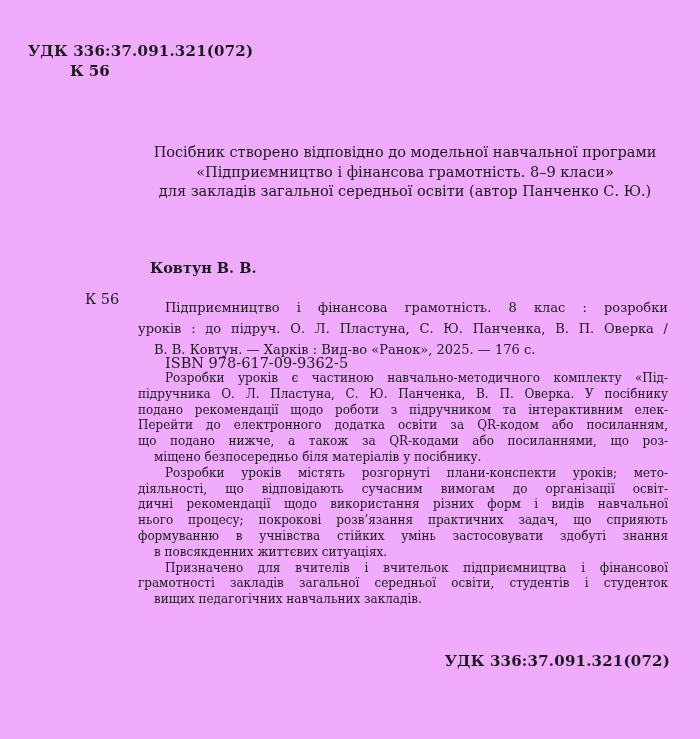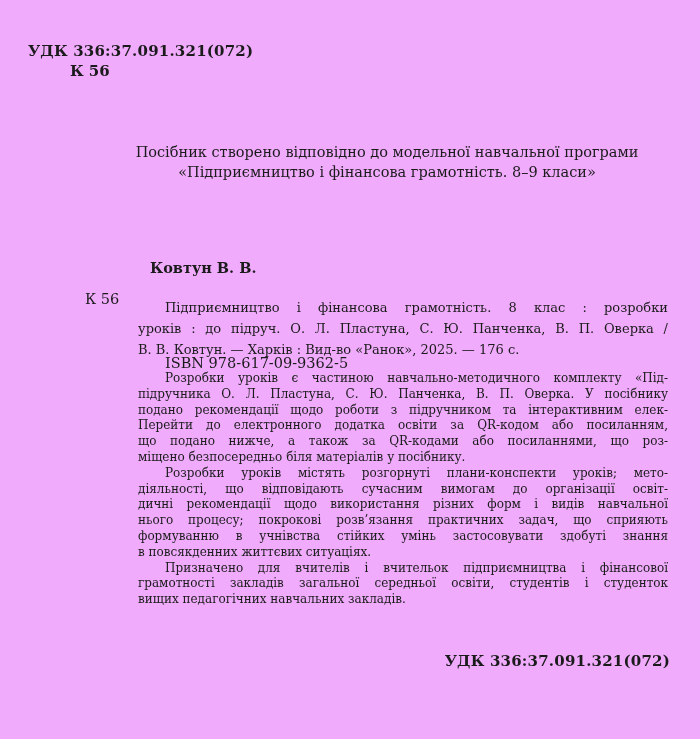--- a/index.html
+++ b/index.html
@@ -29,21 +29,21 @@
   .k56-top {
     position: absolute;
     left: 70px;
     top: 62px;
     font-size: 15px;
     white-space: nowrap;
   }
 
   .program {
     position: absolute;
-    left: 122px;
+    left: 140px;
     top: 143px;
     width: 530px;
     font-size: 14.5px;
     line-height: 19.5px;
     text-align: center;
   }
 
   .author-heading {
     position: absolute;
     left: 150px;
@@ -84,20 +84,21 @@
     font-size: 12px;
     line-height: 15.8px;
   }
 
   .jline {
     text-align: justify;
     text-align-last: justify;
   }
   .jline.last {
     text-align-last: left;
+    margin-left: 16px;
   }
   .indent { text-indent: 27px; }
 
   .udc-bottom {
     position: absolute;
     right: 30px;
     top: 652px;
     font-size: 15px;
     letter-spacing: 0.2px;
     white-space: nowrap;
@@ -108,20 +109,21 @@
 
 <div class="page">
 
   <div class="udc-top bold">УДК 336:37.091.321(072)</div>
 
   <div class="k56-top bold">К 56</div>
 
   <div class="program">
     <div>Посібник створено відповідно до модельної навчальної програми</div>
     <div>«Підприємництво і фінансова грамотність. 8–9 класи»</div>
+    <div>для закладів загальної середньої освіти (автор Панченко С. Ю.)</div>
   </div>
 
   <div class="author-heading bold">Ковтун В. В.</div>
 
   <div class="kcode-entry">К 56</div>
 
   <div class="catalog">
     <div class="jline indent">Підприємництво і фінансова грамотність. 8 клас : розробки</div>
     <div class="jline">уроків : до підруч. О. Л. Пластуна, С. Ю. Панченка, В. П. Оверка /</div>
     <div class="jline last">В. В. Ковтун. — Харків : Вид-во «Ранок», 2025. — 176 с.</div>

